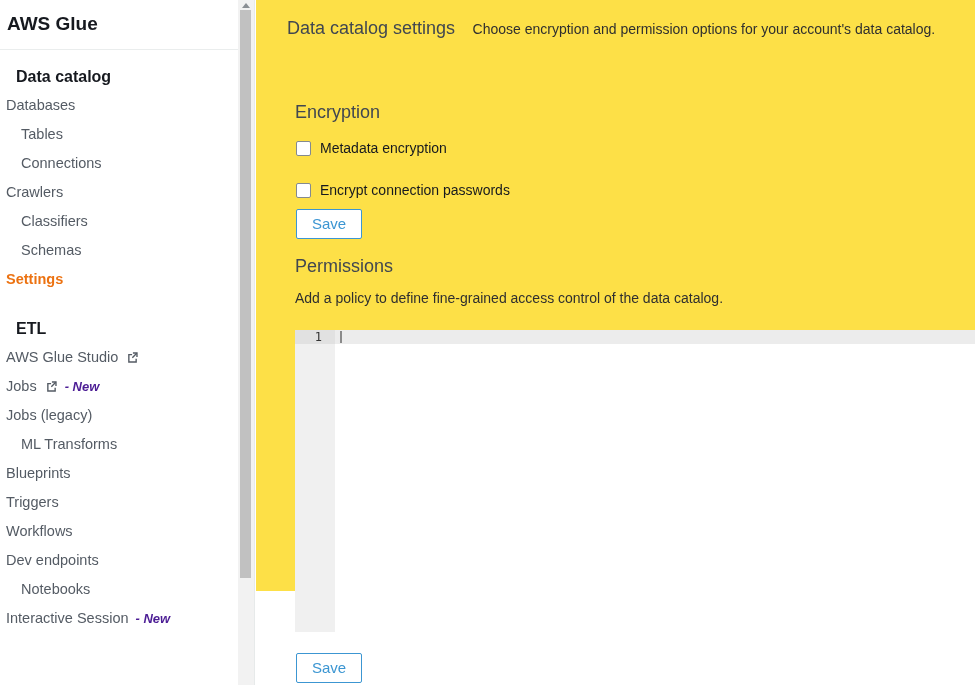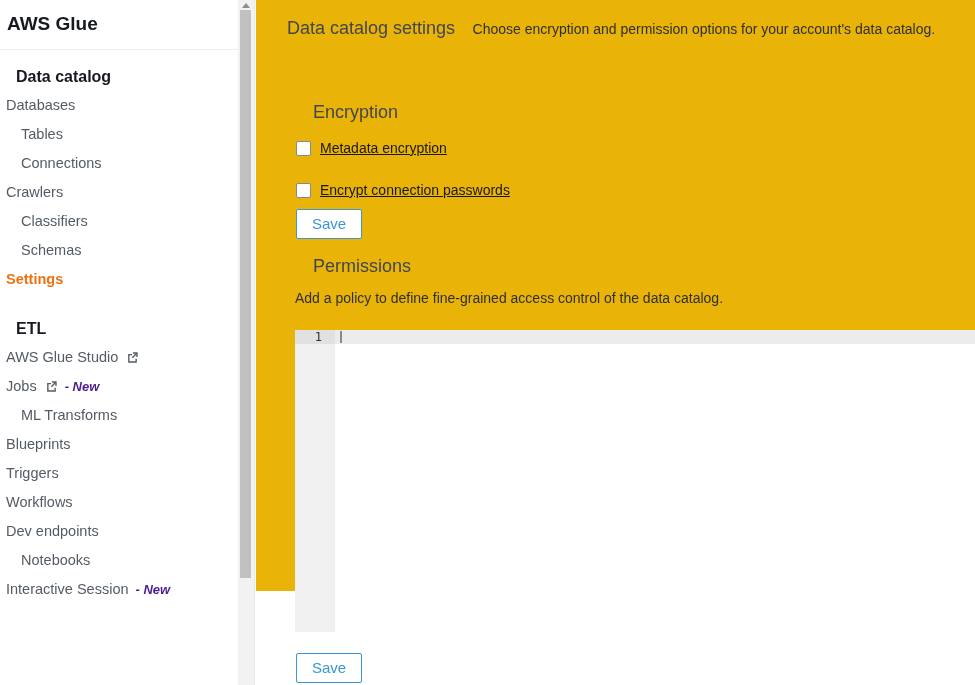--- a/index.html
+++ b/index.html
@@ -69,49 +69,49 @@
     position: absolute; left: 2px; top: 10px;
     width: 11px; height: 568px;
     background: #c1c1c1;
     cursor: pointer;
   }
 
   
   .main {
     position: absolute; left: 256px; top: 0;
     width: 719px; height: 591px;
-    background: #eab308;
+    background: #fde047;
   }
   .page-header { margin: 17px 0 0 31px; line-height: 22px; }
   .page-title { font-size: 18px; color: #414750; }
   .page-desc { font-size: 14px; color: #2f2f2f; margin-left: 13px; }
 
   .section-heading {
-    margin-left: 57px;
+    margin-left: 39px;
     font-size: 18px; font-weight: 400; color: #414750;
     line-height: 21px;
   }
   .enc-heading { margin-top: 62px; }
 
   .cb-row {
     margin-left: 40px;
     height: 22px;
     display: flex; align-items: center;
     cursor: pointer;
   }
   .cb-row-1 { margin-top: 14px; }
   .cb-row-2 { margin-top: 20px; text-align: center; }
   .checkbox {
     width: 15px; height: 15px;
     border: 1px solid #848a90; border-radius: 2px;
     background: #ffffff;
     margin-right: 9px;
     flex: 0 0 auto;
   }
-  .cb-label { font-size: 14px; color: #16191f; text-decoration: underline; }
+  .cb-label { font-size: 14px; color: #16191f; }
 
   .save-btn {
     display: inline-block;
     margin-left: 40px;
     height: 30px;
     padding: 0 15px;
     background: #ffffff;
     border: 1px solid #3c96d2;
     border-radius: 2px;
     color: #3c96d2;
@@ -196,20 +196,21 @@
               <path d="M13.2 2.8 7.8 8.2" fill="none" stroke="#545b64" stroke-width="1.7"></path>
             </svg></span>
       </div>
       <div class="sb-item">
         <span>Jobs</span><span class="ext-icon"><svg width="13" height="13" viewBox="0 0 16 16">
               <path d="M12.5 9.5v4h-9v-9h4" fill="none" stroke="#545b64" stroke-width="1.7"></path>
               <path d="M8.5 2.5h5v5" fill="none" stroke="#545b64" stroke-width="1.7"></path>
               <path d="M13.2 2.8 7.8 8.2" fill="none" stroke="#545b64" stroke-width="1.7"></path>
             </svg></span><span class="new-badge">- New</span>
       </div>
+      <div class="sb-item"><span>Jobs (legacy)</span></div>
       <div class="sb-item indent"><span>ML Transforms</span></div>
       <div class="sb-item"><span>Blueprints</span></div>
       <div class="sb-item"><span>Triggers</span></div>
       <div class="sb-item"><span>Workflows</span></div>
       <div class="sb-item"><span>Dev endpoints</span></div>
       <div class="sb-item indent"><span>Notebooks</span></div>
       <div class="sb-item">
         <span>Interactive Session</span><span class="new-badge">- New</span>
       </div>
     </div>

